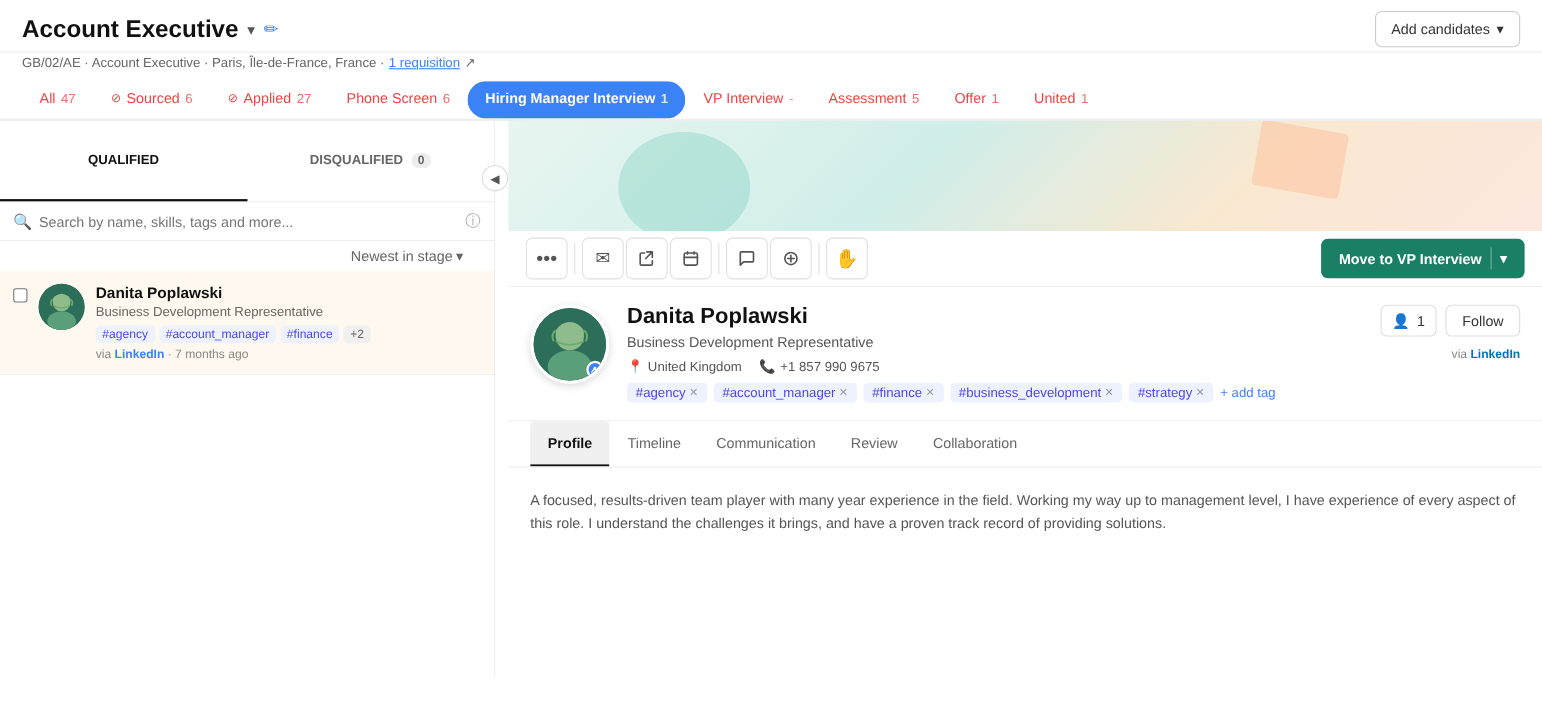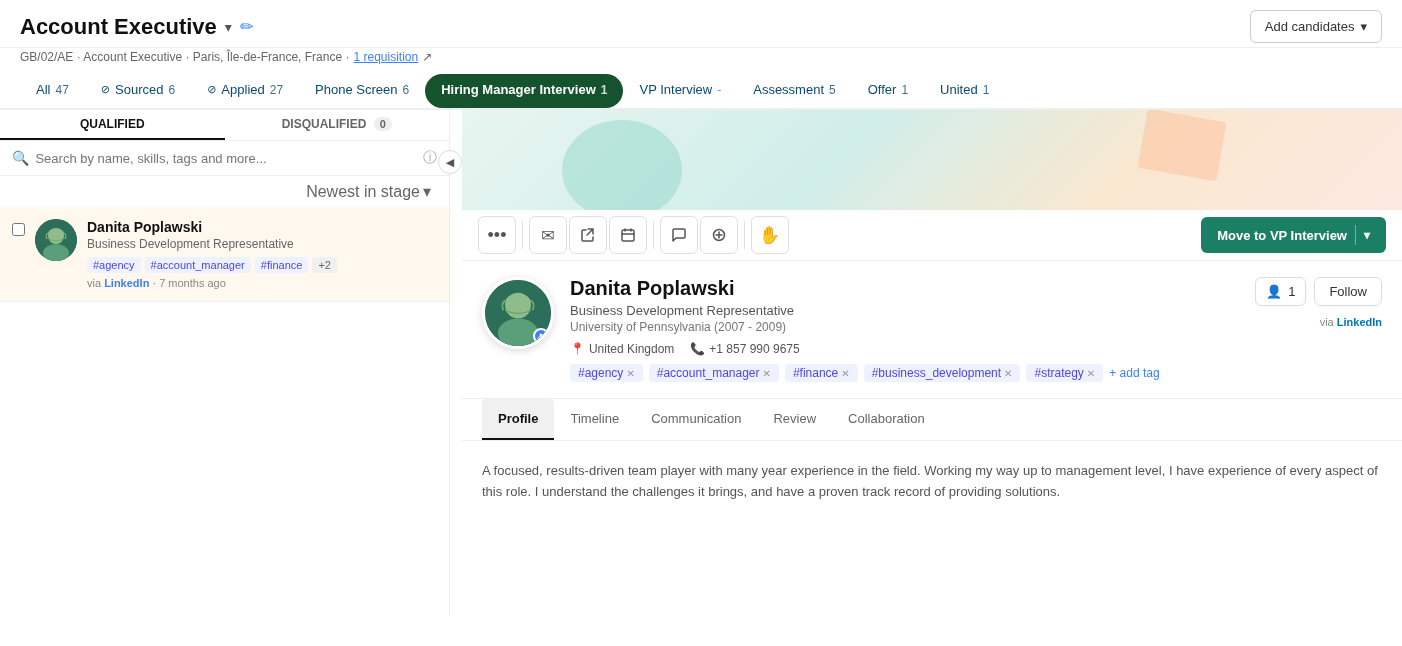--- a/index.html
+++ b/index.html
@@ -36,27 +36,27 @@
       padding: 0 20px;
       border-bottom: 2px solid #eee;
       overflow-x: auto;
       gap: 0;
     }
     .stage-tab {
       padding: 10px 16px;
       cursor: pointer;
       white-space: nowrap;
       font-size: 13px;
-      color: #0c4a6e;
+      color: #ef4444;
       border-bottom: 3px solid transparent;
       margin-bottom: -2px;
       display: flex; align-items: center; gap: 5px;
     }
     .stage-tab.active {
-      background: #14532d;
+      background: #3b82f6;
       color: #fff;
       border-radius: 20px;
       border-bottom: 3px solid transparent;
       font-weight: 600;
       padding: 8px 16px;
       margin-bottom: -2px;
     }
     .stage-tab .count { font-size: 12px; opacity: 0.8; }
     .stage-tab .dash { font-size: 12px; opacity: 0.6; }
 
@@ -73,21 +73,21 @@
       border-right: 1px solid #eee;
       display: flex;
       flex-direction: column;
     }
     .qualified-tabs {
       display: flex;
       border-bottom: 1px solid #eee;
     }
     .qual-tab {
       flex: 1; text-align: center;
-      padding: 7px 8px;
+      padding: 28px 8px;
       font-size: 12px; font-weight: 600;
       cursor: pointer; color: #666;
       border-bottom: 2px solid transparent;
     }
     .qual-tab.active { color: #111; border-bottom: 2px solid #111; }
     .qual-tab .badge {
       display: inline-flex; align-items: center; justify-content: center;
       background: #eee; color: #666; border-radius: 10px;
       padding: 1px 6px; font-size: 11px; margin-left: 4px;
     }
@@ -100,21 +100,21 @@
     }
     .search-icon { color: #888; font-size: 14px; }
     .search-input {
       flex: 1; border: none; outline: none; font-size: 13px; color: #333;
       background: transparent;
     }
     .info-icon { color: #aaa; font-size: 14px; cursor: pointer; }
 
     .sort-row {
       display: flex; align-items: center; justify-content: flex-end;
-      padding: 6px 18px; gap: 4px; font-size: 16px; color: #666;
+      padding: 6px 28px; gap: 4px; font-size: 13px; color: #666;
     }
     .sort-btn { cursor: pointer; display: flex; align-items: center; gap: 3px; }
 
     .collapse-btn {
       position: absolute; left: 450px; top: 200px;
       width: 24px; height: 24px;
       background: #fff; border: 1px solid #ddd; border-radius: 50%;
       display: flex; align-items: center; justify-content: center;
       cursor: pointer; font-size: 12px; color: #555; z-index: 10;
     }
@@ -456,21 +456,20 @@
           <div class="avatar-badge">
             <svg width="8" height="8" viewBox="0 0 8 8" fill="white" xmlns="http://www.w3.org/2000/svg">
               <circle cx="4" cy="3" r="1.5"></circle>
               <path d="M1 7C1 5.34 2.34 4 4 4s3 1.34 3 3" stroke="white" stroke-width="1" fill="none"></path>
             </svg>
           </div>
         </div>
         <div class="profile-details">
           <div class="profile-name">Danita Poplawski</div>
           <div class="profile-title">Business Development Representative</div>
-          <div class="profile-edu">University of Pennsylvania (2007 - 2009)</div>
           <div class="profile-contact">
             <div class="contact-item">
               <span>📍</span>
               <span>United Kingdom</span>
             </div>
             <div class="contact-item">
               <span>📞</span>
               <span>+1 857 990 9675</span>
             </div>
           </div>

